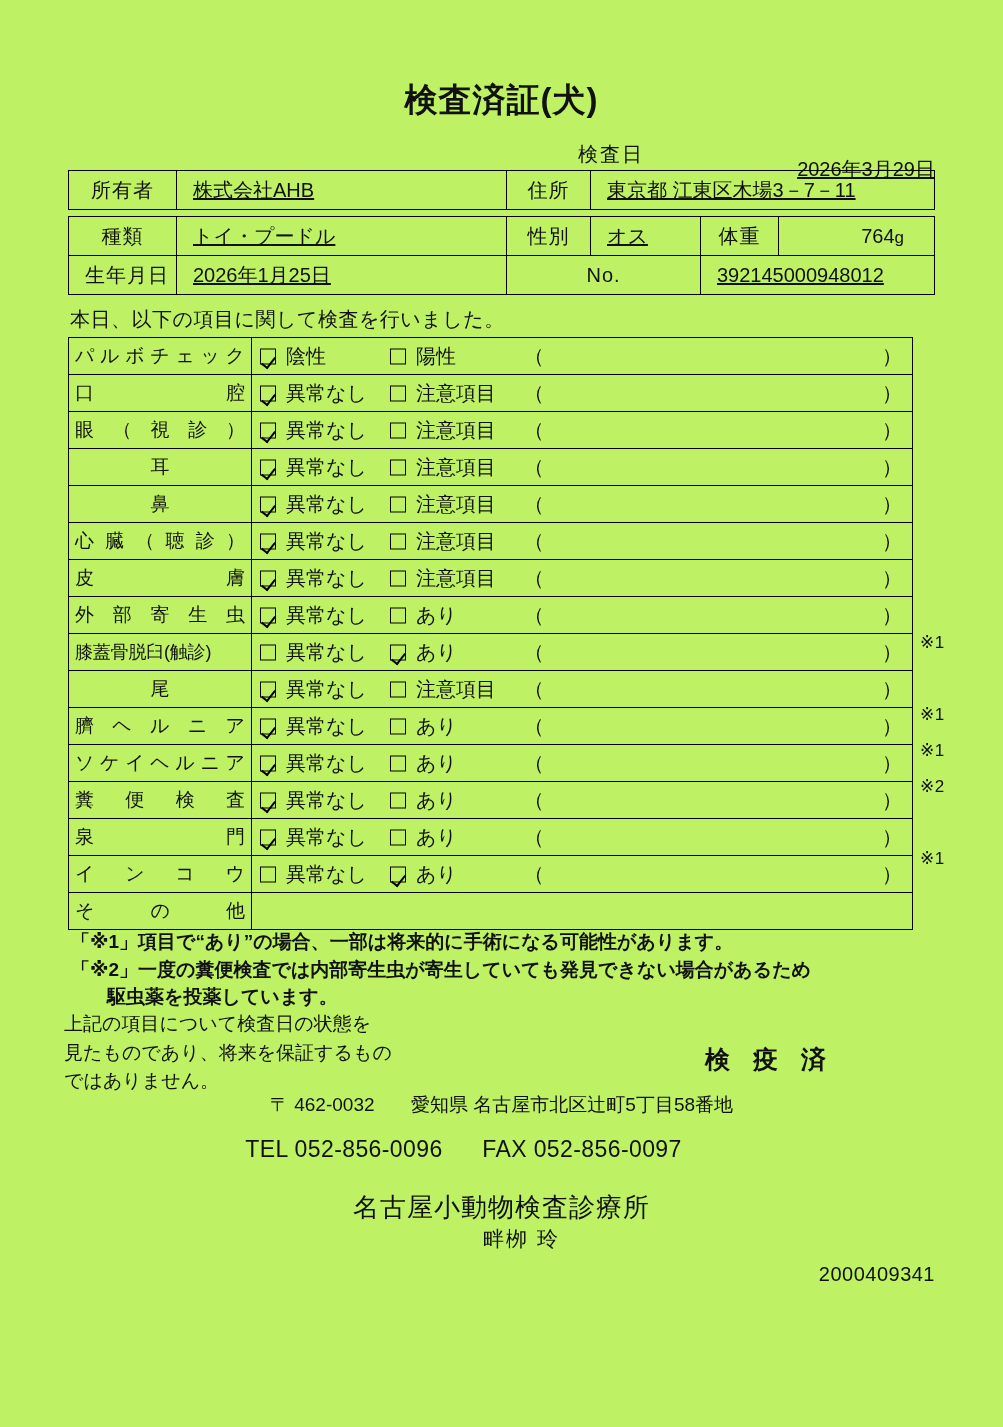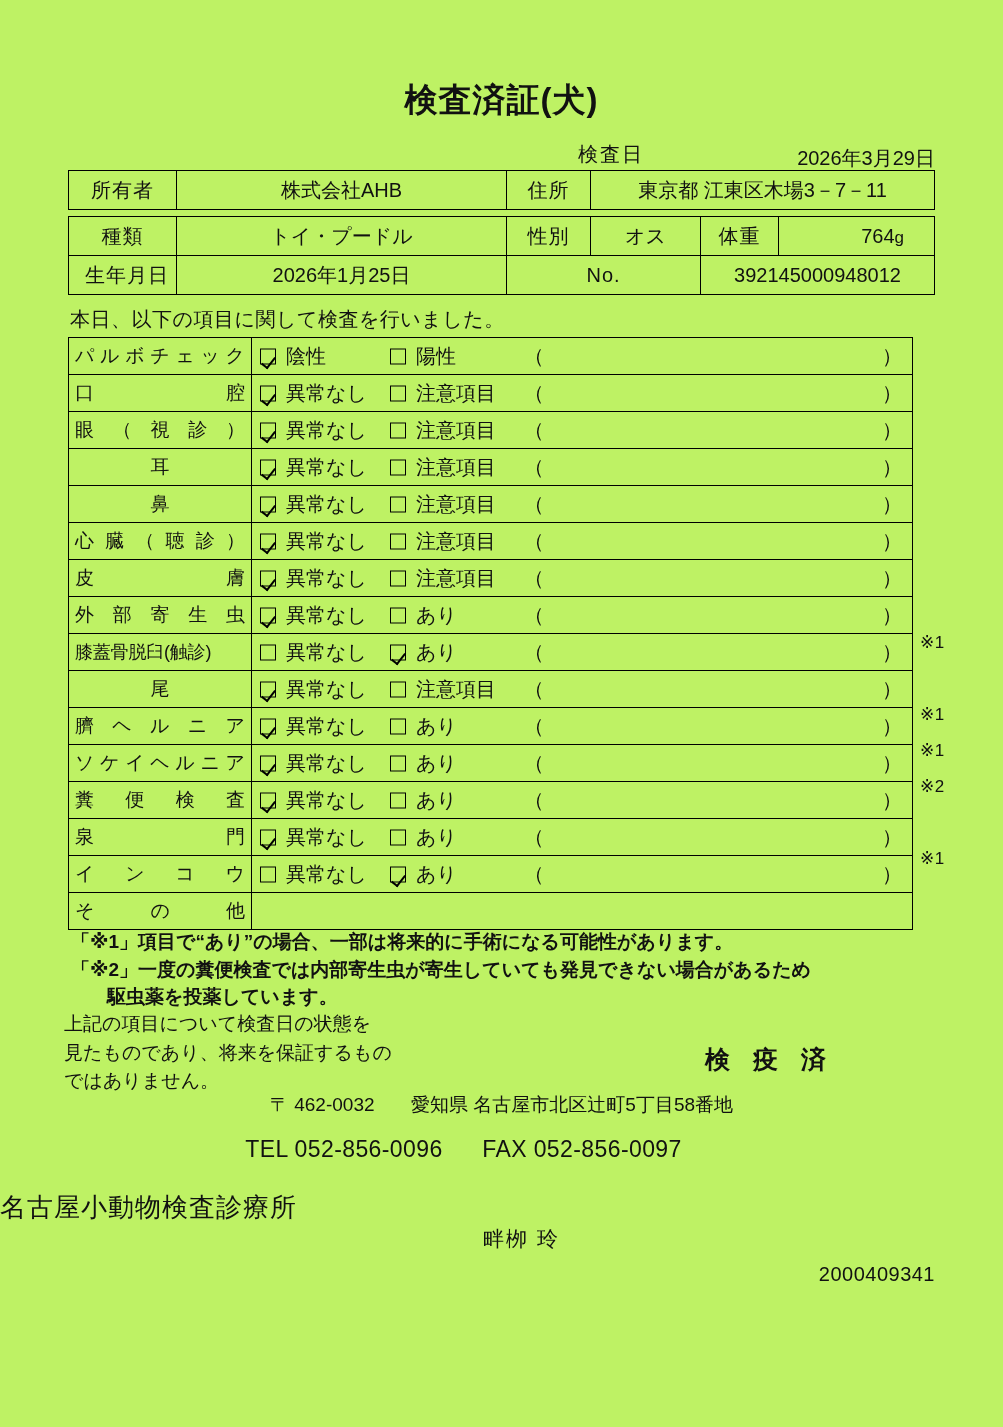--- a/index.html
+++ b/index.html
@@ -45,22 +45,23 @@
   }
   .insp-date-label {
     position: absolute;
     left: 510px;
     top: 0;
     letter-spacing: 2px;
   }
   .insp-date-value {
     position: absolute;
     right: 0px;
-    top: 4px;
+    top: 15px;
     letter-spacing: 0px;
+    text-decoration: underline;
   }
 
   
   .hdr-table {
     position: absolute;
     left: 68px;
     width: 867px;
     border-collapse: collapse;
     table-layout: fixed;
     font-size: 20px;
@@ -71,21 +72,22 @@
     padding: 0 16px;
     vertical-align: middle;
     white-space: nowrap;
     overflow: hidden;
   }
   .hdr-table td.lbl {
     text-align: center;
     letter-spacing: 1px;
   }
   .hdr-table td.val {
-    text-align: center;
+    text-align: left;
+    text-decoration: underline;
   }
   #owner-table { top: 170px; }
   #animal-table { top: 216px; }
 
   .wt-wrap {
     display: flex;
     justify-content: flex-end;
     align-items: baseline;
     gap: 0;
     padding-right: 14px;
@@ -259,20 +261,21 @@
     width: 927px;
     text-align: center;
     font-size: 23px;
     letter-spacing: 0.4px;
   }
   .clinic-name {
     position: absolute;
     top: 1190px;
     left: 0;
     width: 1003px;
+    text-align: center;
     font-size: 26px;
     letter-spacing: 1px;
   }
   .clinic-signer {
     position: absolute;
     top: 1225px;
     left: 0;
     width: 1003px;
     text-align: center;
     font-size: 21px;

